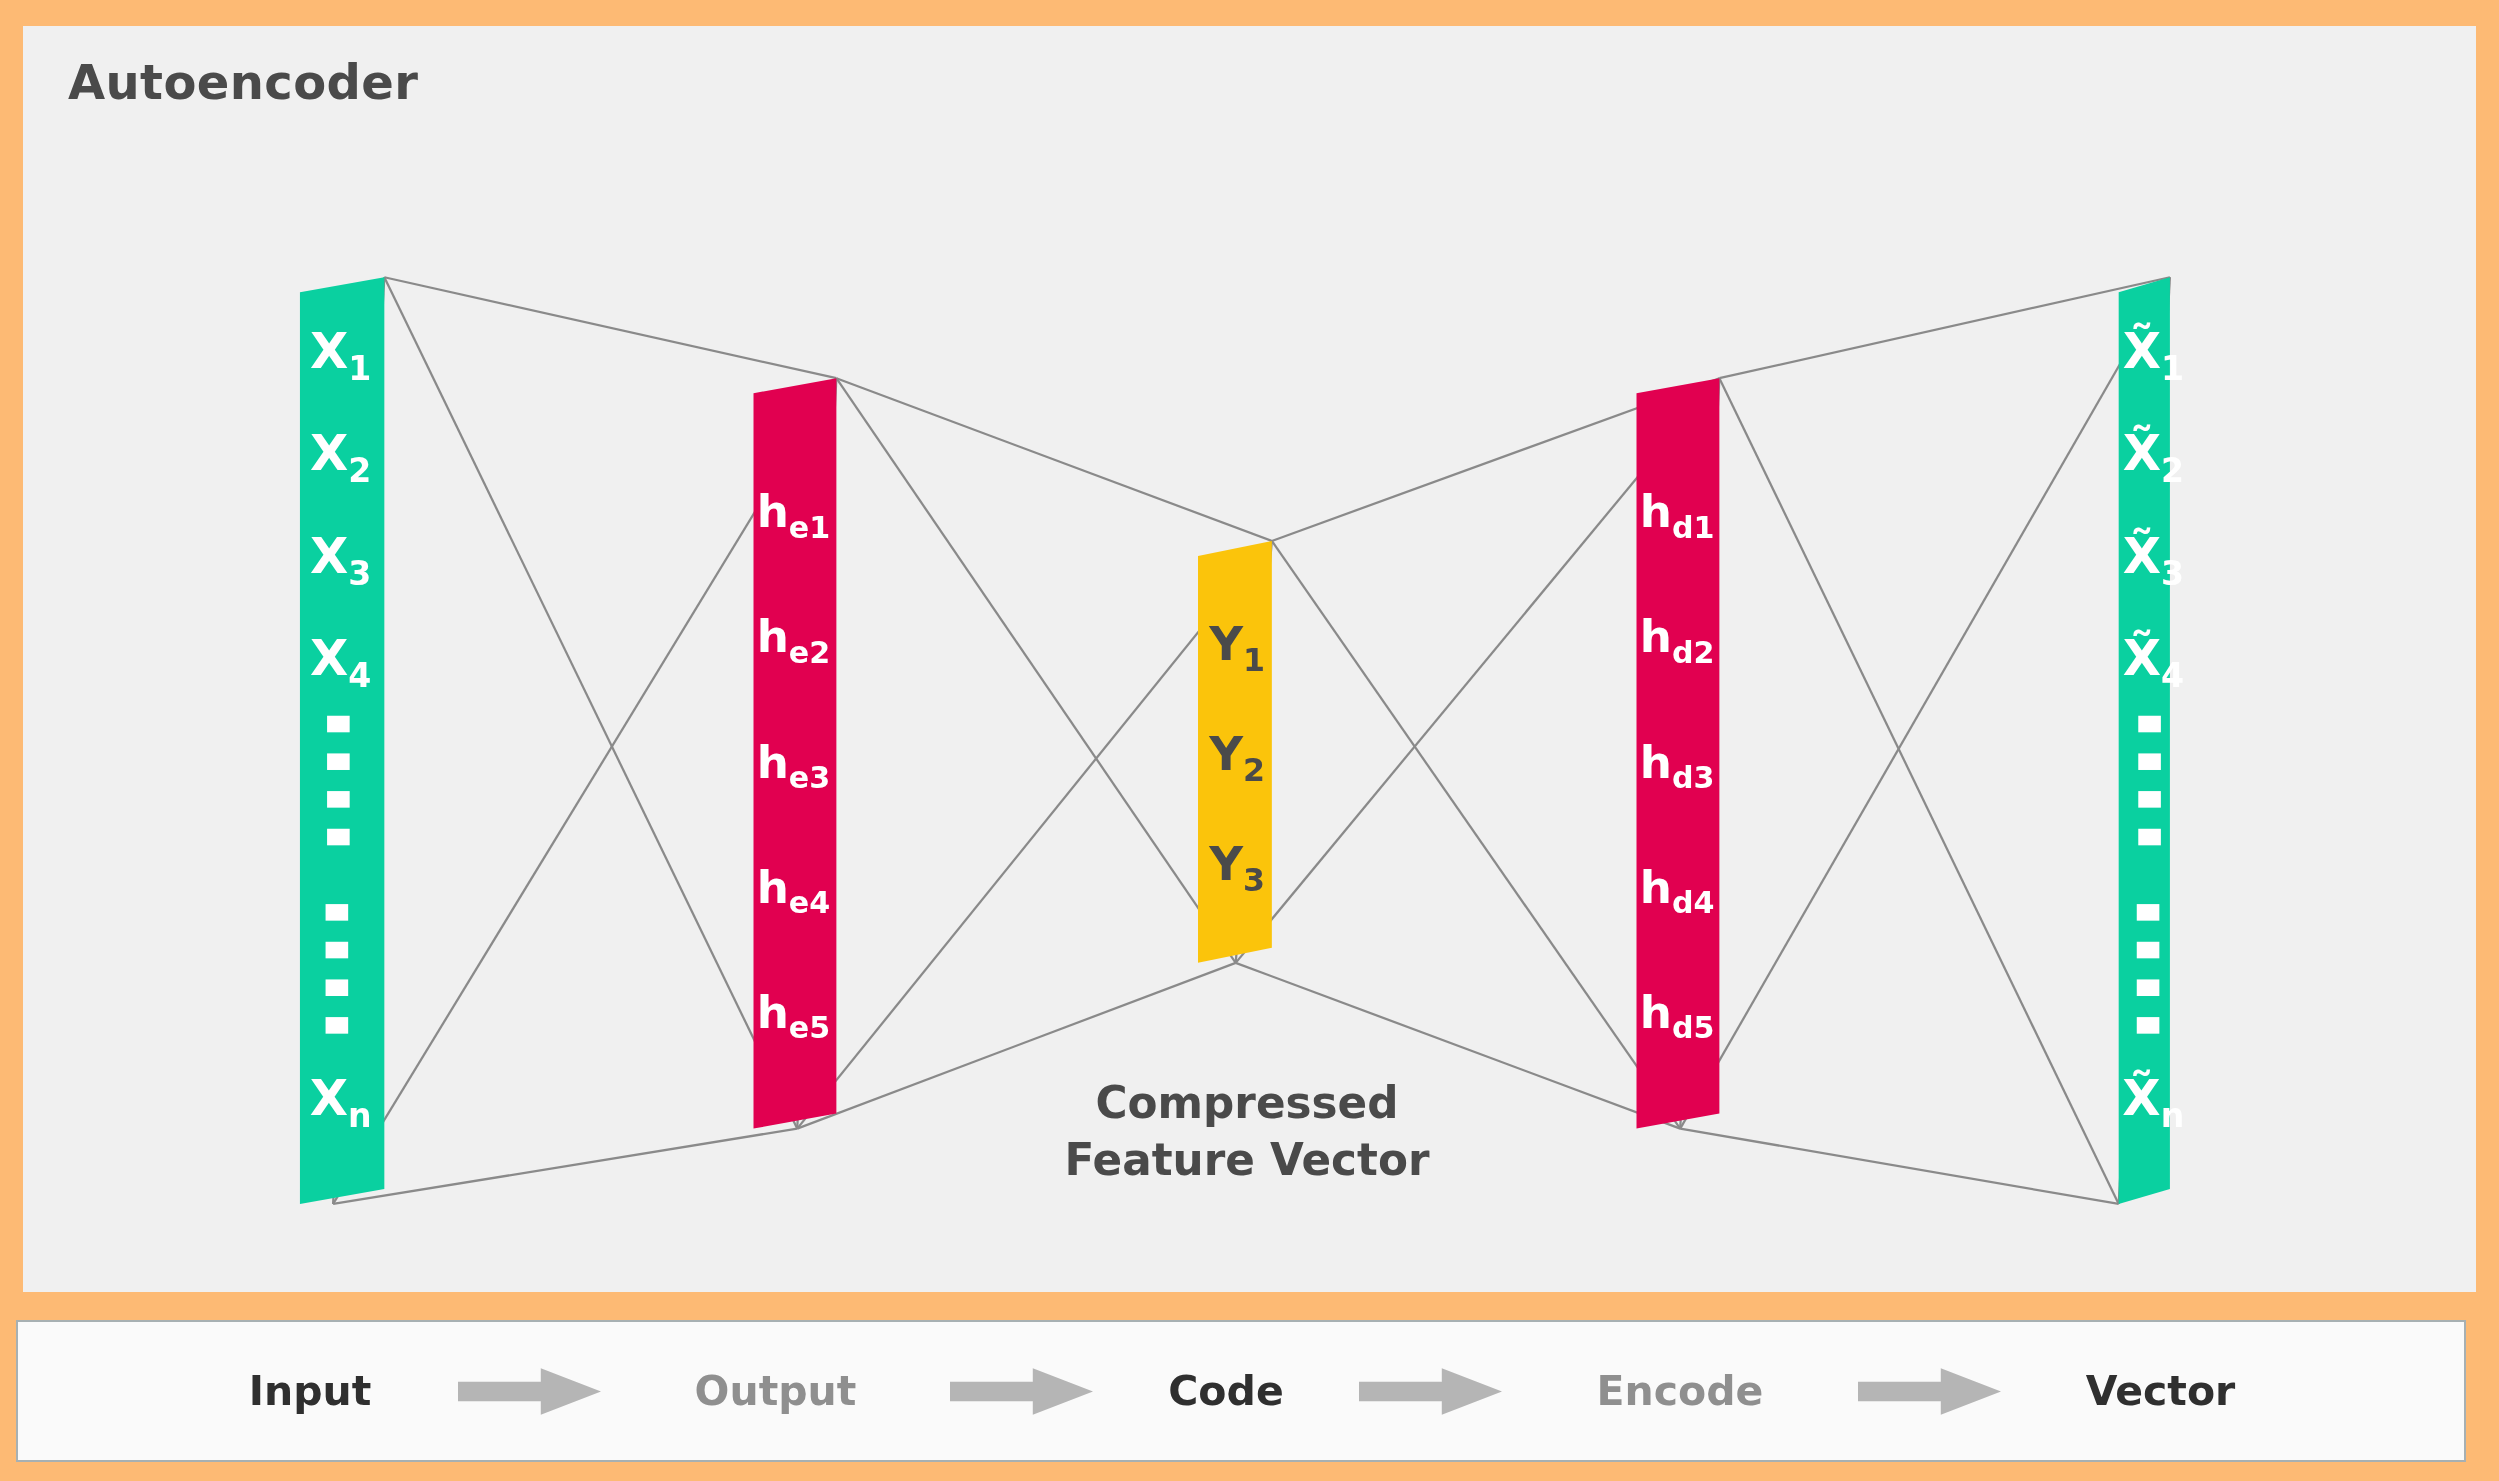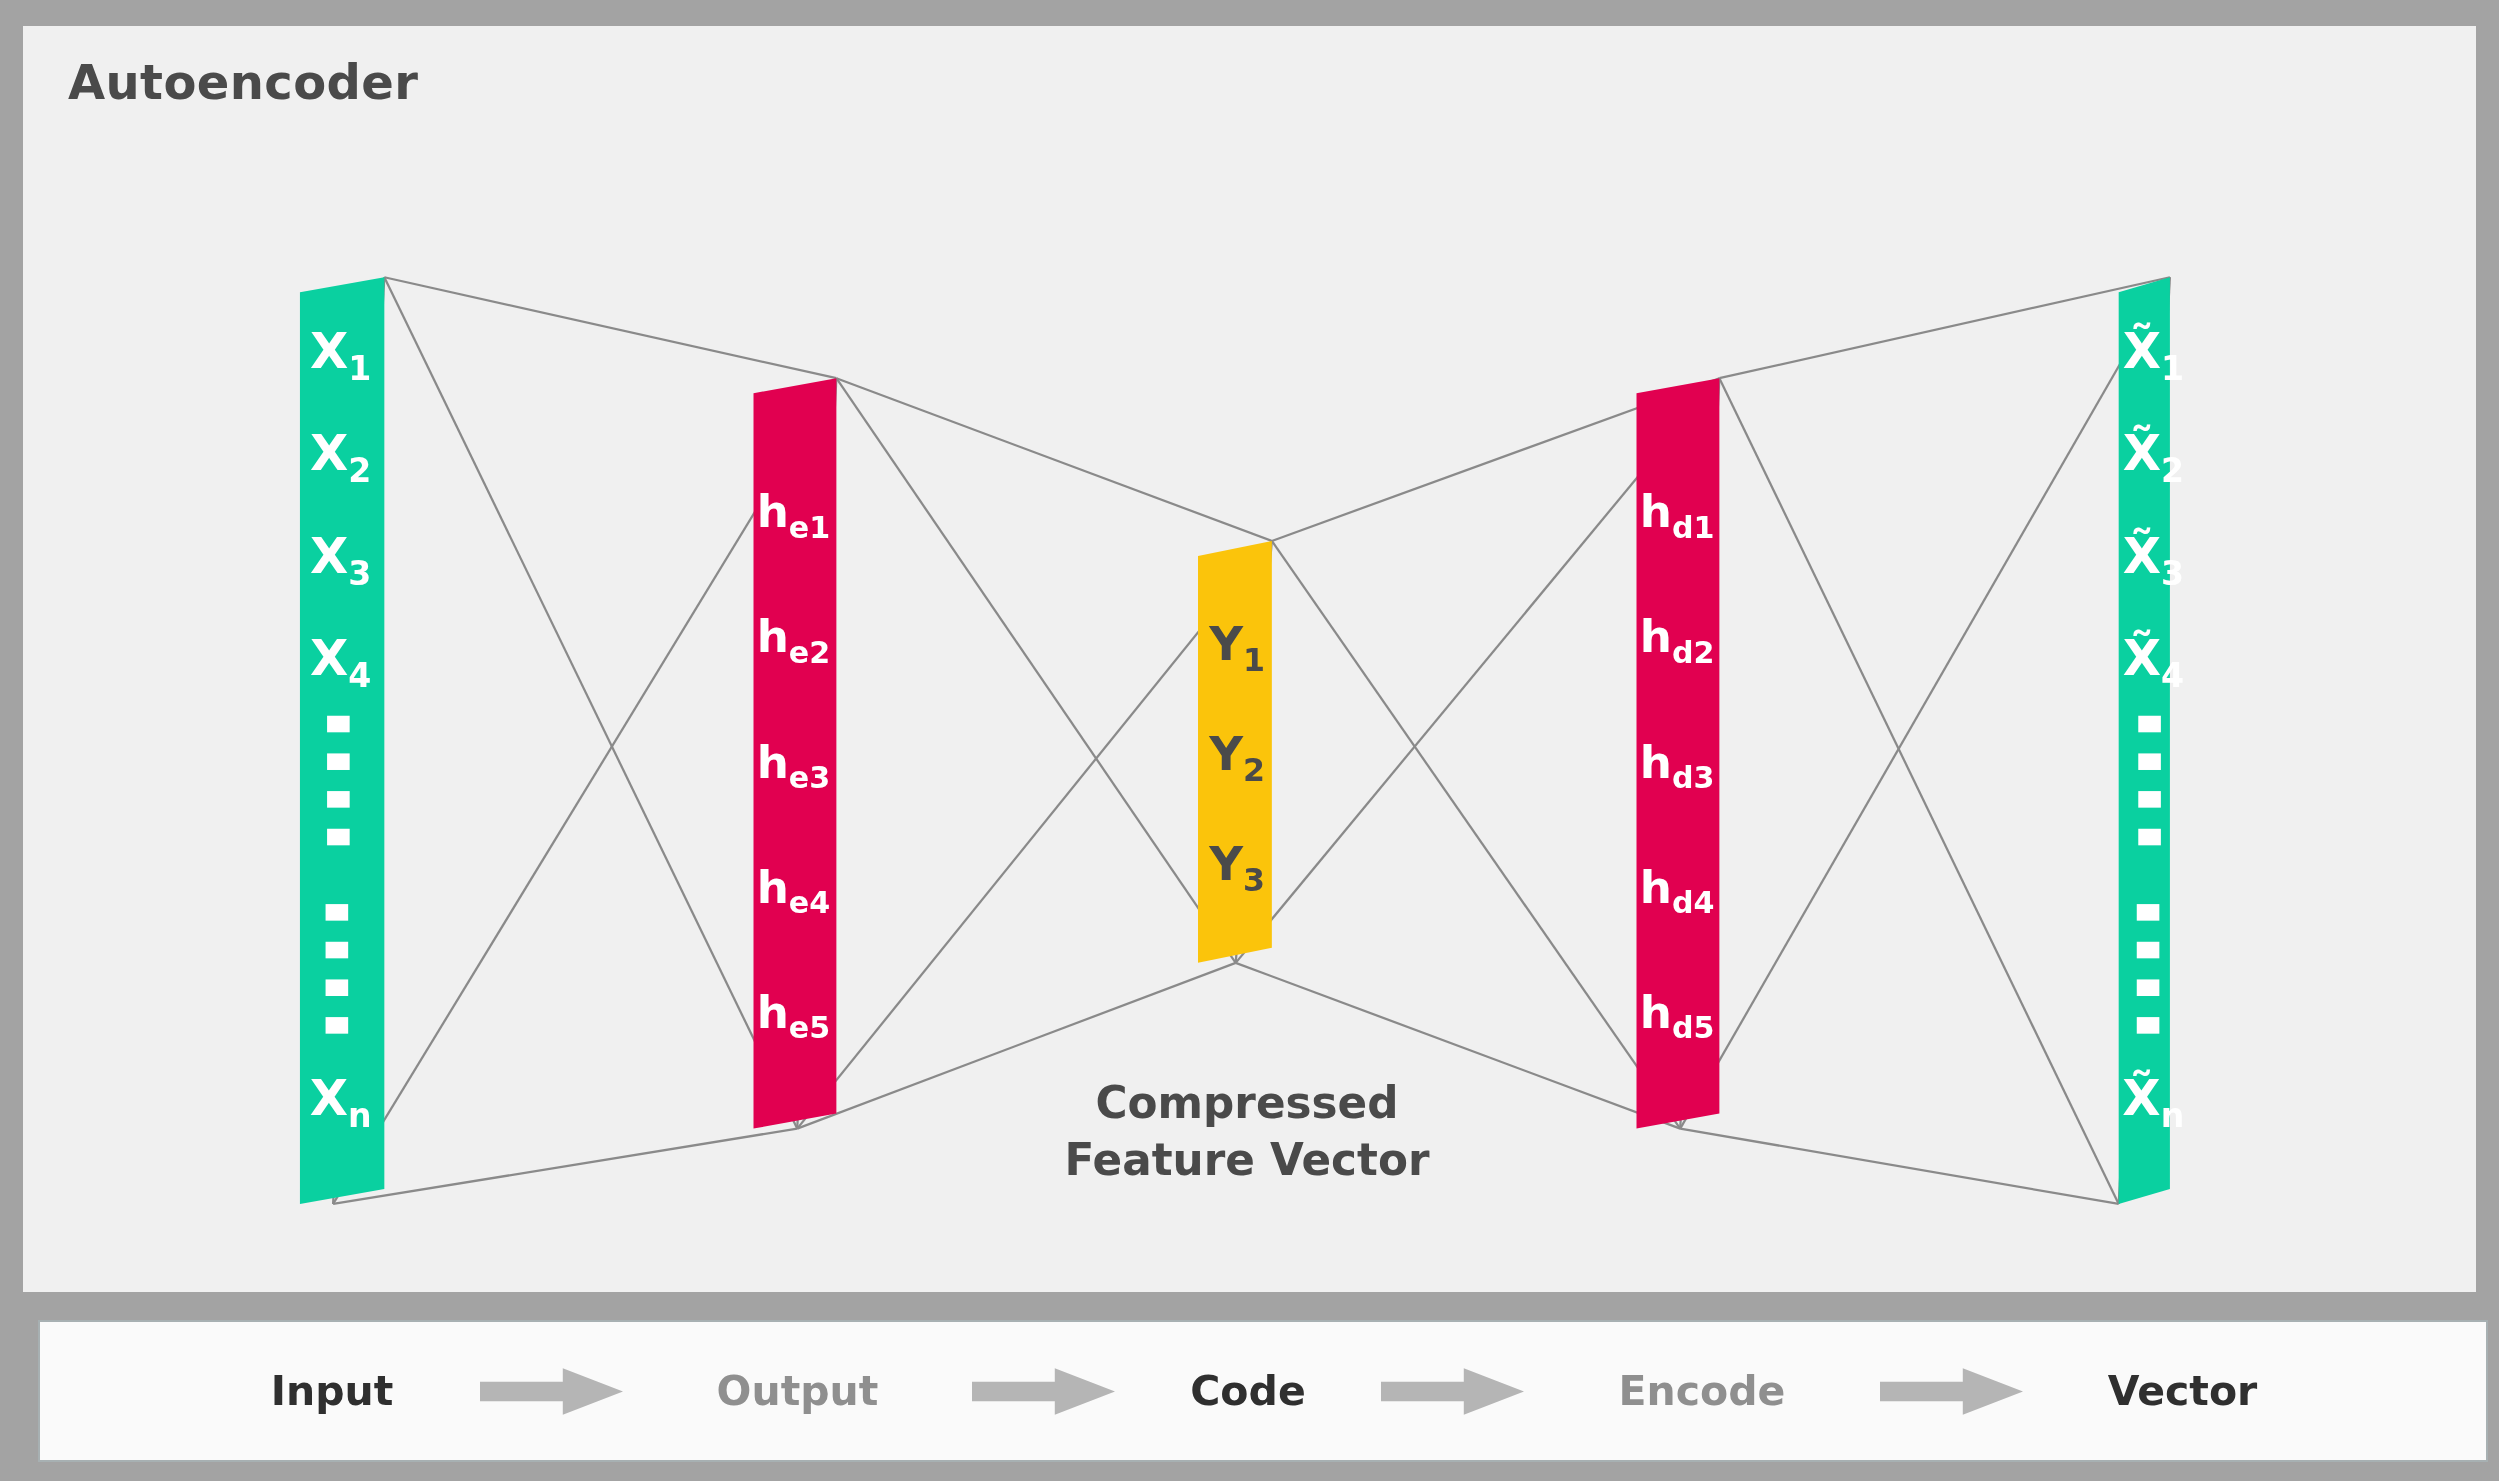--- a/index.html
+++ b/index.html
@@ -11,21 +11,21 @@
     width: 2500px;
     height: 1481px;
     font-family: "DejaVu Sans", "Liberation Sans", sans-serif;
     overflow: hidden;
   }
 
   #root {
     position: relative;
     width: 2500px;
     height: 1481px;
-    background: #a3a3a3;
+    background: #fdba74;
   }
 
   
   #panel {
     position: absolute;
     left: 22.6px;
     top: 25.6px;
     width: 2453px;
     height: 1266px;
     background: #f0f0f0;
@@ -47,21 +47,21 @@
     position: absolute;
     left: 0;
     top: 0;
     width: 2500px;
     height: 1326px;
   }
 
   
   #legend {
     position: absolute;
-    left: 38px;
+    left: 16px;
     top: 1320px;
     width: 2450px;
     height: 142px;
     background: #fafafa;
     border: 2.3px solid #a7b0b2;
     box-sizing: border-box;
     display: flex;
     align-items: center;
     justify-content: center;
   }

